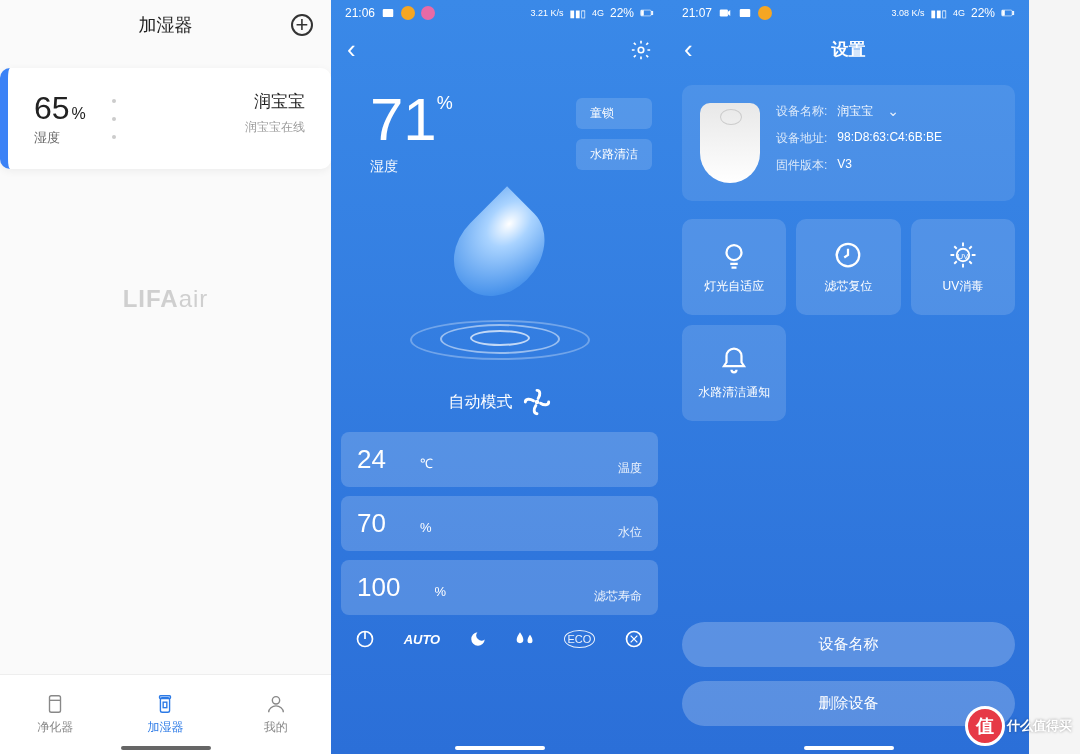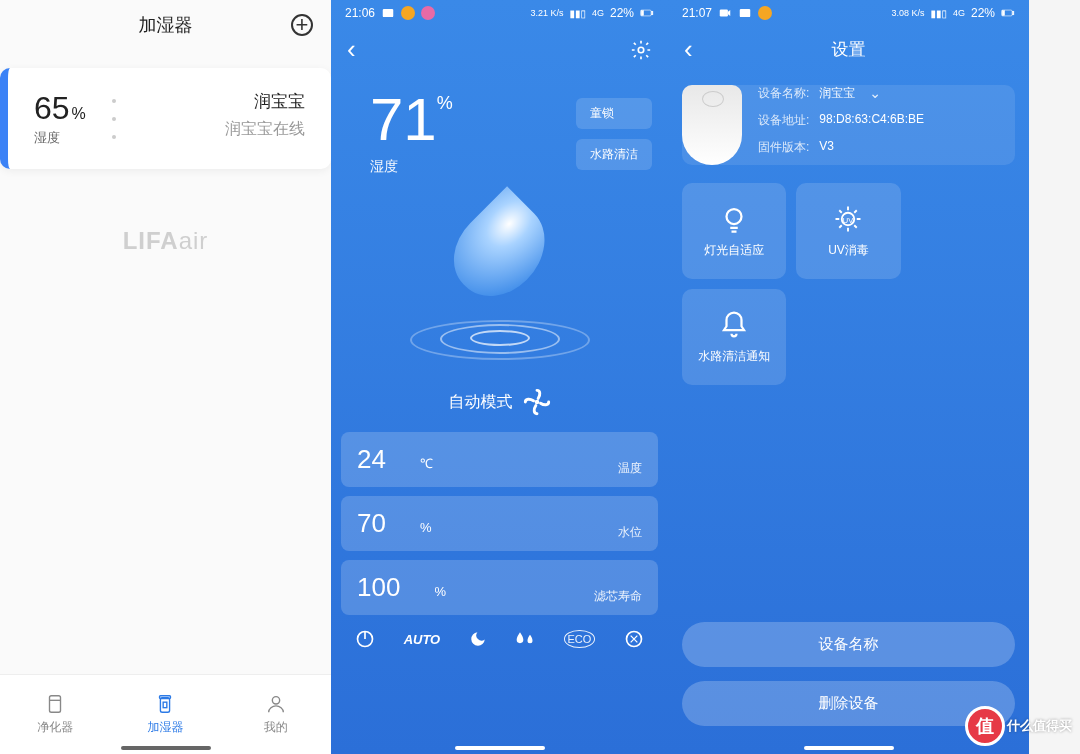--- a/index.html
+++ b/index.html
@@ -17,23 +17,23 @@
 
     .s1-card { margin: 18px 0; background: #fff; border-radius: 10px; box-shadow: 0 2px 8px rgba(0,0,0,0.06); display: flex; border-left: 8px solid #3b82f6; padding: 22px 26px; }
     .s1-card-left { flex: 0 0 auto; margin-right: 26px; }
     .s1-hum-val { font-size: 32px; color: #222; font-weight: 400; }
     .s1-hum-pct { font-size: 16px; color: #222; margin-left: 2px; }
     .s1-hum-lbl { font-size: 13px; color: #666; margin-top: 2px; }
     .s1-dots { display: flex; flex-direction: column; gap: 14px; justify-content: center; margin-right: 20px; }
     .s1-dot { width: 4px; height: 4px; background: #ccc; border-radius: 50%; }
     .s1-card-right { flex: 1; text-align: right; }
     .s1-dev-name { font-size: 17px; color: #222; }
-    .s1-dev-status { font-size: 16px; color: #999; margin-top: 6px; }
-
-    .s1-brand { text-align: center; margin-top: 58px; color: #cfcfcf; font-size: 24px; letter-spacing: 1px; }
+    .s1-dev-status { font-size: 12px; color: #999; margin-top: 6px; }
+
+    .s1-brand { text-align: center; margin-top: 116px; color: #cfcfcf; font-size: 24px; letter-spacing: 1px; }
     .s1-brand b { font-weight: 700; }
 
     .s1-tabs { position: absolute; bottom: 0; left: 0; right: 0; height: 80px; background: #fff; border-top: 1px solid #eee; display: flex; }
     .s1-tab { flex: 1; display: flex; flex-direction: column; align-items: center; justify-content: center; gap: 4px; font-size: 12px; color: #888; }
     .s1-tab.active { color: #2c7ae6; }
     .s1-tab-icon { width: 22px; height: 22px; }
     .s1-navhandle { position: absolute; bottom: 4px; left: 50%; transform: translateX(-50%); width: 90px; height: 4px; background: #666; border-radius: 2px; }
 
     
     .statusbar { height: 26px; display: flex; align-items: center; justify-content: space-between; padding: 0 14px; color: #fff; font-size: 12px; }
@@ -72,23 +72,23 @@
     .s2-stat-lbl { position: absolute; right: 16px; bottom: 10px; font-size: 12px; opacity: 0.9; }
 
     .s2-bottom { display: flex; justify-content: space-around; align-items: center; padding: 6px 10px 18px; color: #fff; }
     .s2-bot-icon { font-size: 18px; opacity: 0.9; }
     .s2-bot-icon.active { opacity: 1; font-weight: bold; }
     .s2-navhandle { position: absolute; bottom: 4px; left: 50%; transform: translateX(-50%); width: 90px; height: 4px; background: #fff; border-radius: 2px; }
 
     
     .s3-header { display: flex; align-items: center; padding: 8px 16px; color: #fff; position: relative; }
     .s3-back { font-size: 26px; font-weight: 300; }
-    .s3-title { position: absolute; left: 50%; transform: translateX(-50%); font-size: 17px; }
-
-    .s3-info { margin: 12px 14px 18px; background: rgba(255,255,255,0.1); border-radius: 10px; display: flex; gap: 16px; color: #fff; font-size: 12px; }
+    .s3-title { position: absolute; left: 50%; transform: translateX(-50%); font-size: 17px; font-weight: bold; }
+
+    .s3-info { margin: 12px 14px 18px; background: rgba(255,255,255,0.1); border-radius: 10px; padding: 18px; display: flex; gap: 16px; color: #fff; font-size: 12px; }
     .s3-device-img { width: 60px; height: 80px; background: linear-gradient(180deg, #e8e8e8 0%, #fff 100%); border-radius: 10px 10px 30px 30px; position: relative; }
     .s3-device-img::after { content:''; position:absolute; top: 6px; left: 20px; width: 20px; height: 14px; border: 1px solid #ccc; border-radius: 50%; }
     .s3-info-rows { display: flex; flex-direction: column; gap: 10px; }
     .s3-info-row { display: flex; gap: 10px; }
     .s3-info-label { opacity: 0.8; }
     .s3-info-val { }
     .s3-chevron-small { font-size: 14px; opacity: 0.85; margin-left: 4px; }
 
     .s3-grid { display: grid; grid-template-columns: repeat(3, 1fr); gap: 10px; padding: 0 14px; }
     .s3-tile { background: rgba(255,255,255,0.14); border-radius: 10px; height: 96px; display: flex; flex-direction: column; align-items: center; justify-content: center; gap: 8px; color: #fff; font-size: 12px; }
@@ -309,20 +309,28 @@
 
   <div class="s3-grid">
     <div class="s3-tile">
       <svg class="s3-tile-icon" viewBox="0 0 24 24" fill="none" stroke="#fff" stroke-width="1.8">
           <circle cx="12" cy="10" r="6"></circle>
           <path d="M9 19h6M10 22h4"></path>
         </svg>
       <span>灯光自适应</span>
     </div>
     <div class="s3-tile">
+      <svg class="s3-tile-icon" viewBox="0 0 24 24" fill="none" stroke="#fff" stroke-width="1.8">
+          <circle cx="12" cy="12" r="9"></circle>
+          <path d="M12 7v5l-3 2"></path>
+          <path d="M3 12a9 9 0 0 1 2-5" stroke-linecap="round"></path>
+        </svg>
+      <span>滤芯复位</span>
+    </div>
+    <div class="s3-tile">
       <svg class="s3-tile-icon" viewBox="0 0 24 24" fill="none" stroke="#fff" stroke-width="1.5">
           <circle cx="12" cy="12" r="5"></circle>
           <text x="12" y="15" text-anchor="middle" font-size="6" fill="#fff" stroke="none">UV</text>
           <path d="M12 2v3M12 19v3M2 12h3M19 12h3M5 5l2 2M17 17l2 2M5 19l2-2M17 7l2-2"></path>
         </svg>
       <span>UV消毒</span>
     </div>
     <div class="s3-tile notify">
       <svg class="s3-tile-icon" viewBox="0 0 24 24" fill="none" stroke="#fff" stroke-width="1.8">
           <path d="M6 8a6 6 0 0 1 12 0v5l2 3H4l2-3z"></path>

